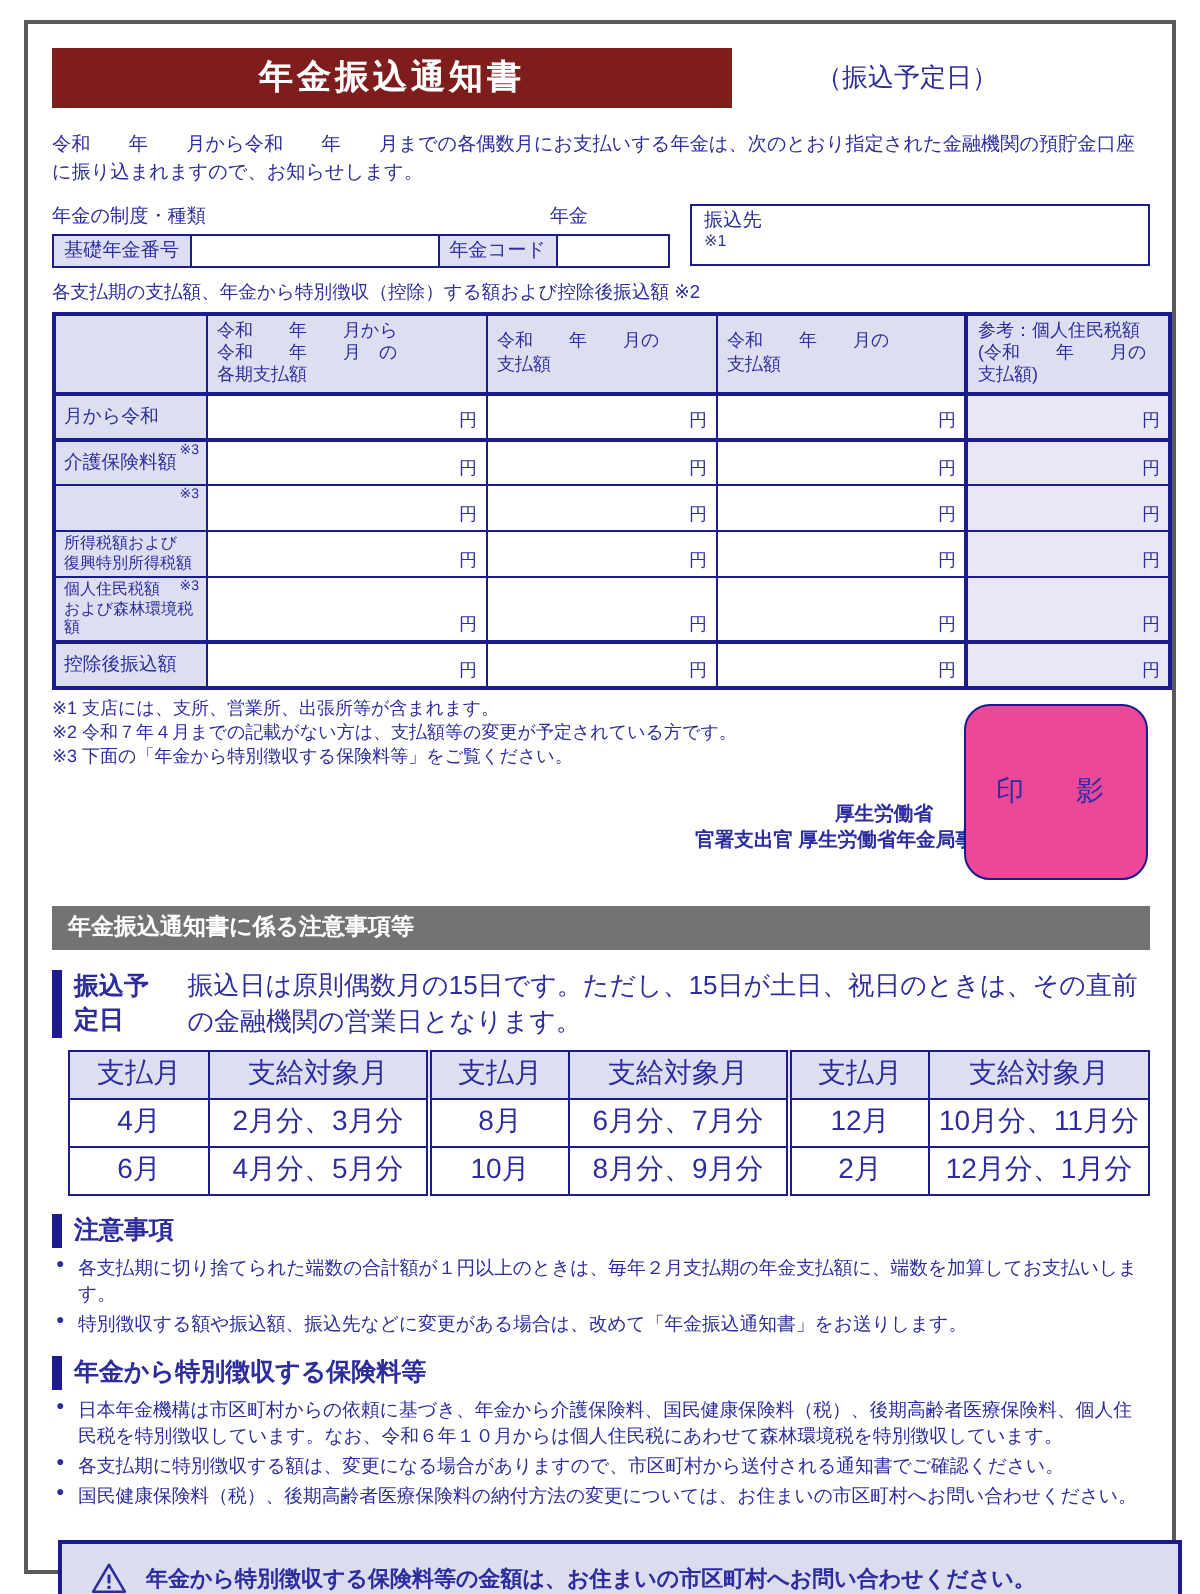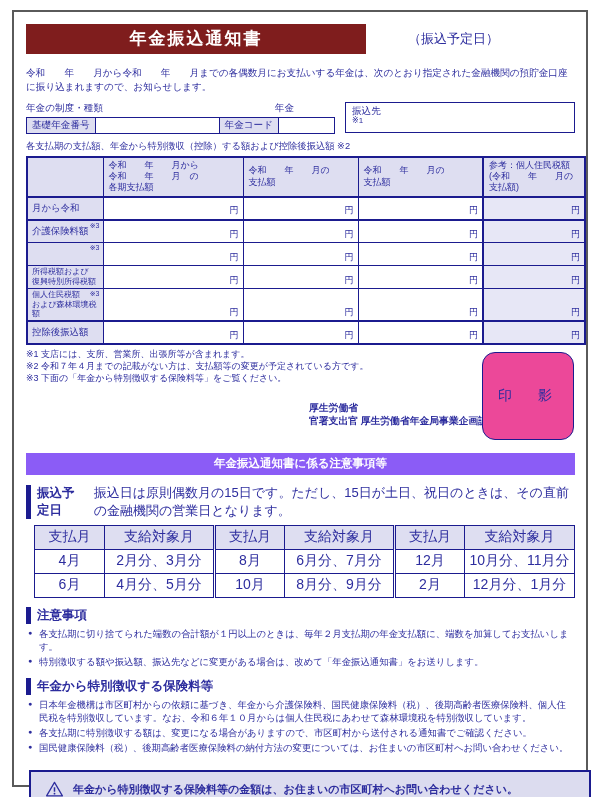--- a/index.html
+++ b/index.html
@@ -52,29 +52,29 @@
   table.main td.amt{text-align:right;vertical-align:bottom;height:23px;
     padding:1px 4px 2px 3px;background:#fff;}
   table.main td.amt.refcol{background:var(--lav2);}
   table.main tr.thick td{border-top:2px solid var(--navy);border-bottom:2px solid var(--navy);}
   table.main td.c4{border-right:2px solid var(--navy);}
   .cell-note{position:absolute;top:1px;right:3px;font-size:7px;}
 
   
   .post-table{position:relative;min-height:96px;margin-top:4px;}
   .footnote{font-size:9px;line-height:1.33;}
-  .issuer{margin:16px 0 10px 283px;font-size:9.8px;font-weight:bold;line-height:1.35;}
+  .issuer{margin:16px 0 10px 283px;font-size:9.8px;font-weight:bold;line-height:1.35;text-align:center;}
   .seal-box{position:absolute;right:1px;top:3px;width:92px;height:88px;
     border:1.5px solid var(--navy);border-radius:13px;background:#ec4899;
     display:flex;align-items:center;justify-content:center;
     font-size:14px;letter-spacing:6px;}
 
   
-  .section-bar{background:#8b5cf6;color:#fff;font-weight:bold;font-size:11.5px;
-    padding:3px 8px 4px;margin-top:8px;text-align:center;}
+  .section-bar{background:#737373;color:#fff;font-weight:bold;font-size:11.5px;
+    padding:3px 8px 4px;margin-top:8px;}
   .h-line{display:flex;align-items:baseline;margin-top:9px;}
   .h-title{border-left:5px solid var(--navy);padding-left:6px;font-weight:bold;
     font-size:12.5px;color:var(--ink);}
   .h-desc{font-size:13px;margin-left:12px;}
 
   table.sched{border-collapse:collapse;width:540px;margin:5px 0 0 8px;table-layout:fixed;}
   table.sched td{border:1px solid var(--navy);font-size:14px;text-align:center;
     padding:2px 0 3px;}
   table.sched tr.shdr td{background:var(--lav);}
   table.sched td.dbl{border-left:3px double var(--navy);}

